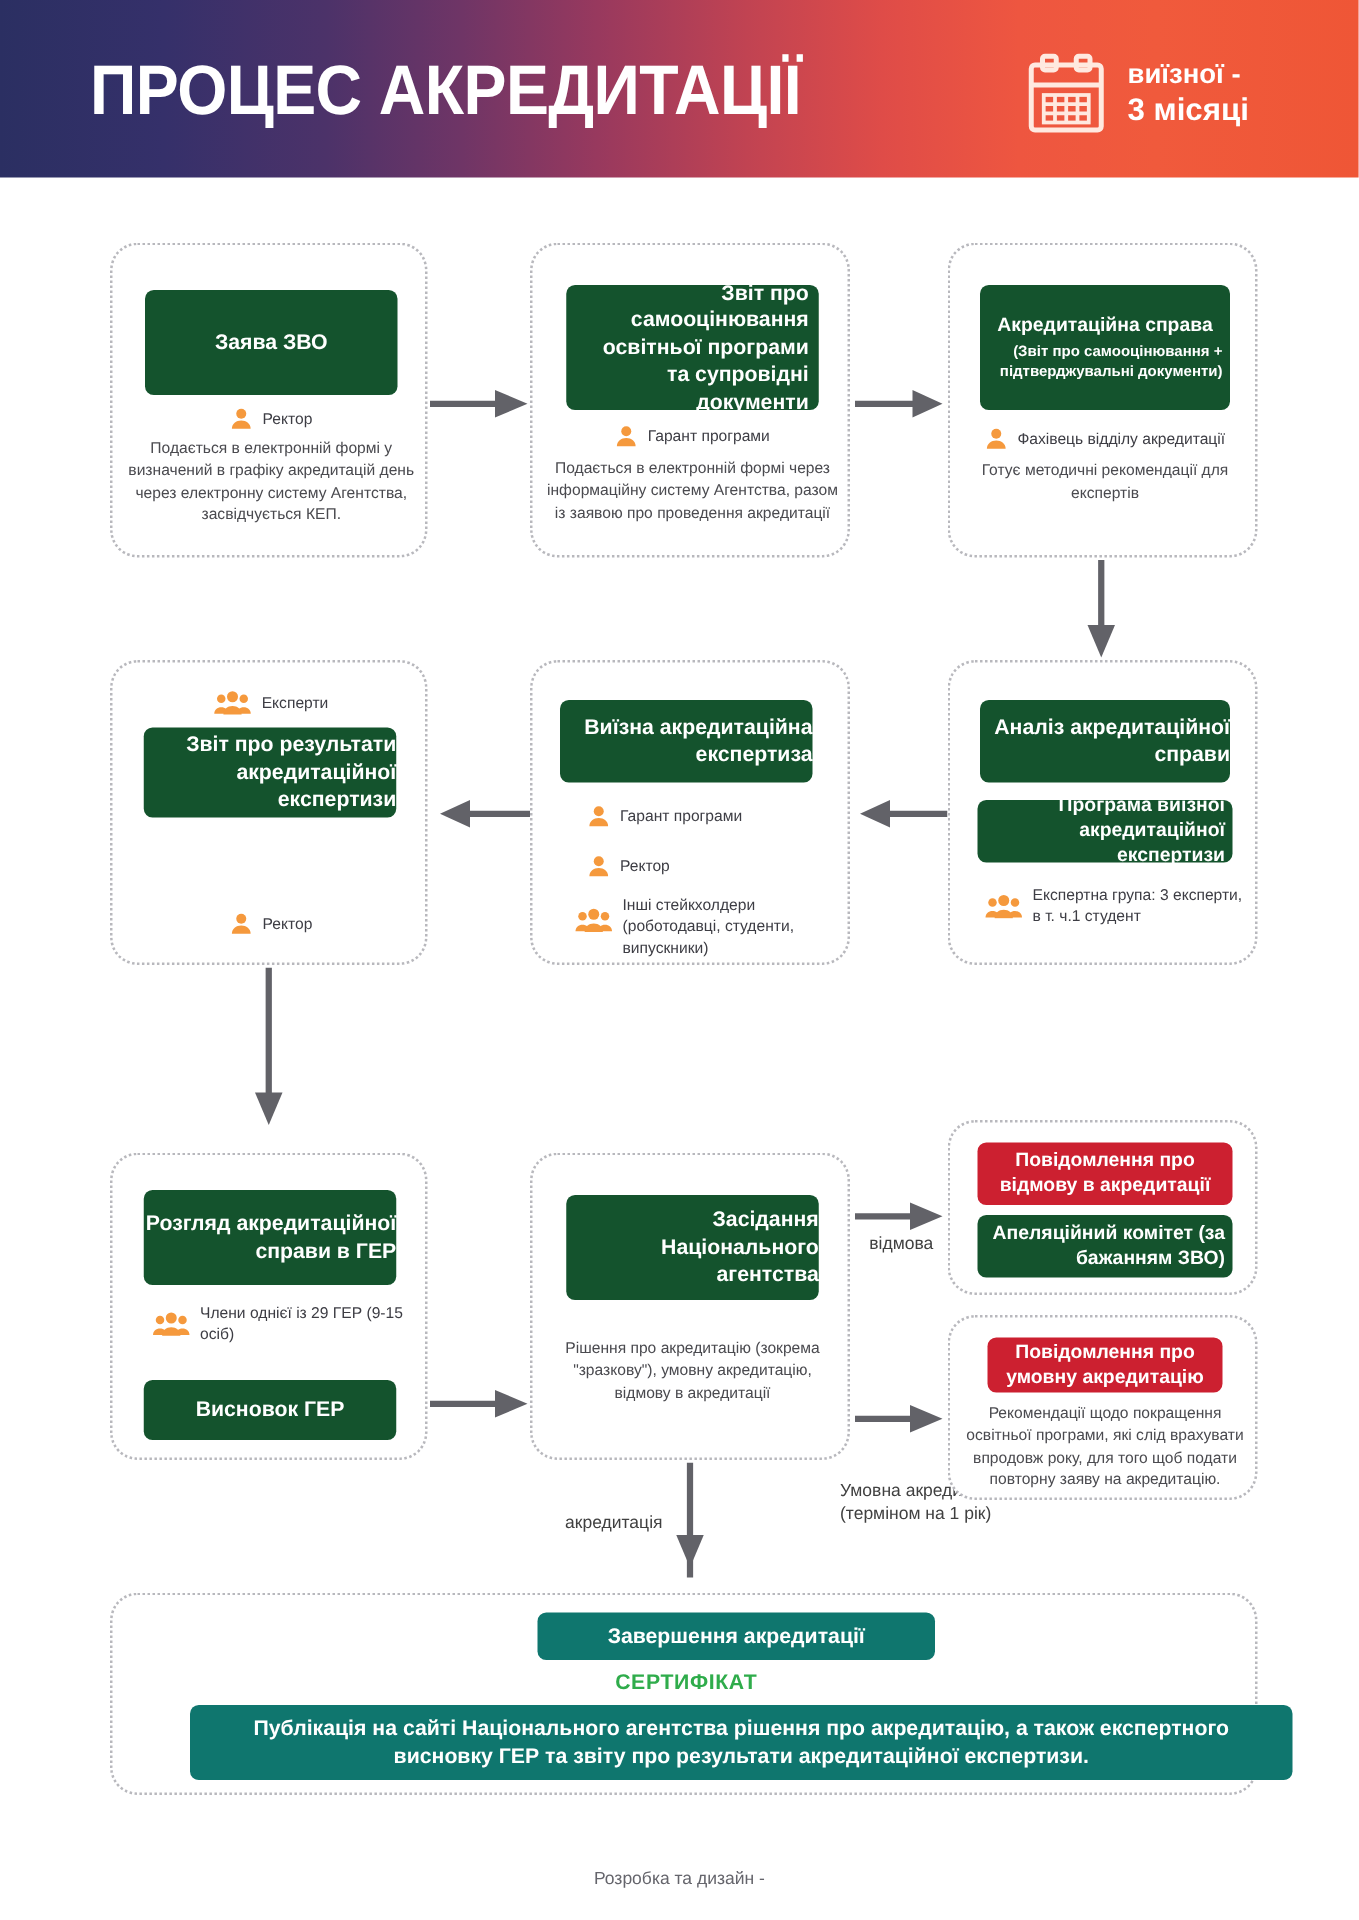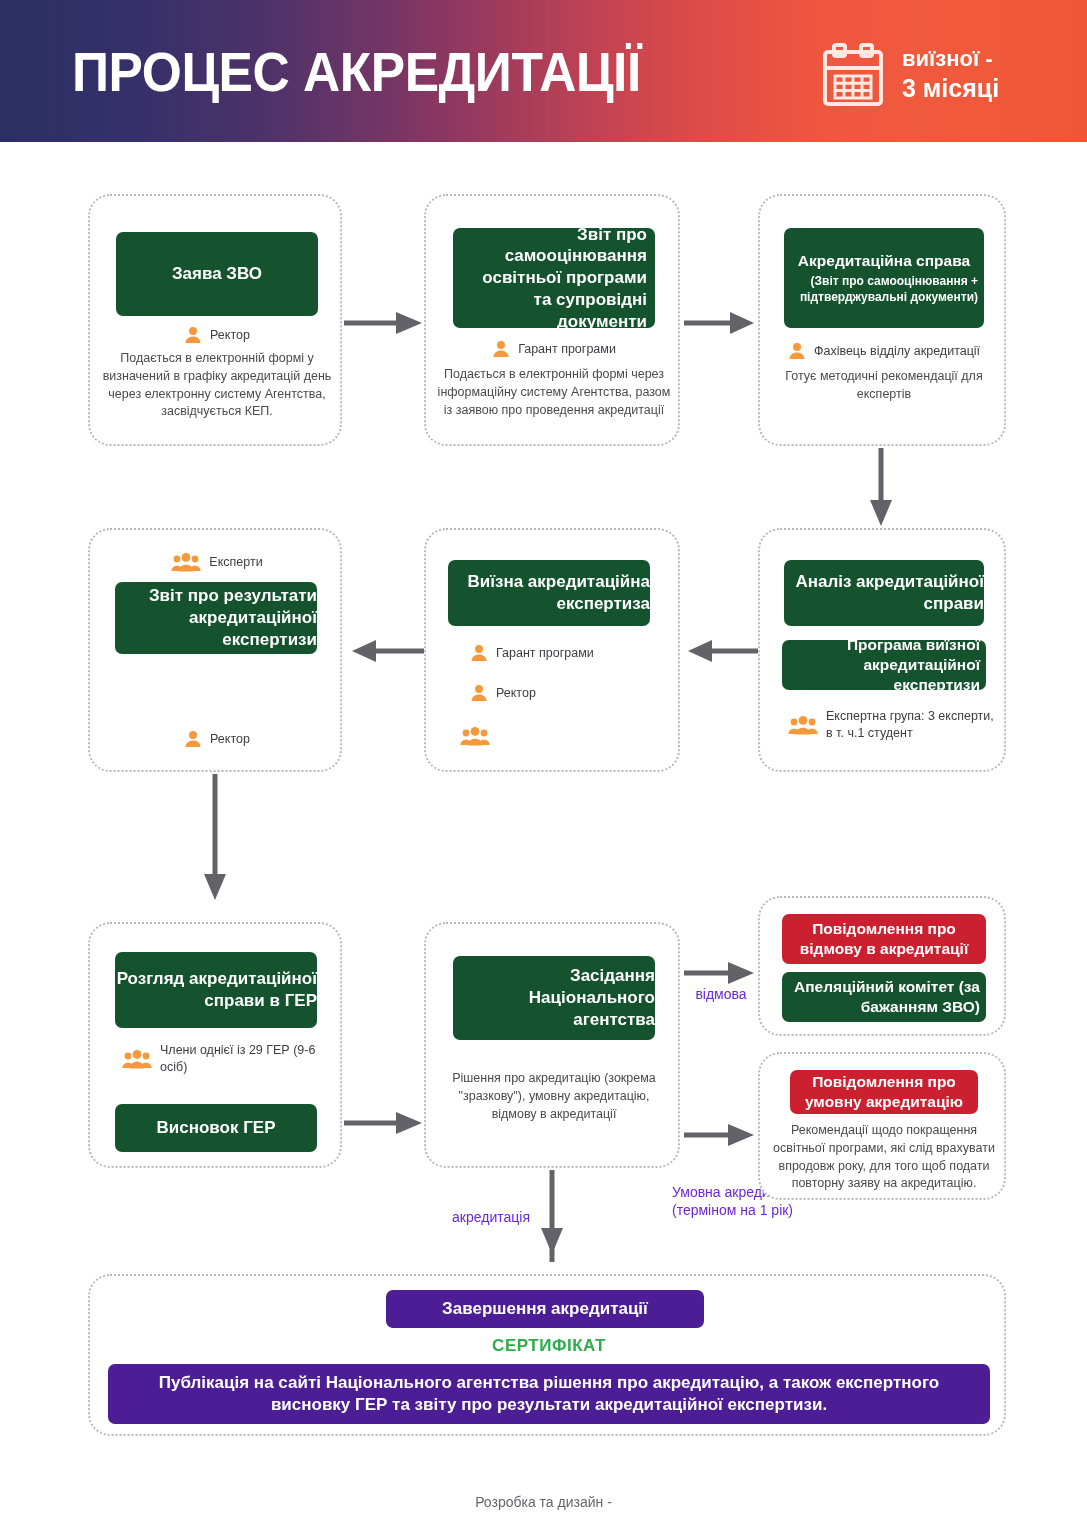--- a/index.html
+++ b/index.html
@@ -48,21 +48,21 @@
   }
   .navy, .red, .green {
     border-radius: 7px;
     color: #ffffff;
     text-align: center;
     display: flex; flex-direction: column;
     align-items: center; justify-content: center;
   }
   .navy { background: #14532d; text-align: right; }
   .red  { background: #cc2030; }
-  .green{ background: #4c1d95; }
+  .green{ background: #0f766e; margin-left: 44px; }
 
   .ttl { font-size: 17px; font-weight: bold; line-height: 1.28; }
   .ttl-sm { font-size: 15.5px; font-weight: bold; line-height: 1.3; }
   .sub-in-box { font-size: 12px; font-weight: bold; line-height: 1.3; margin-top: 3px; }
 
   .body-txt {
     position: absolute; text-align: center;
     font-size: 12.5px; color: #4a4a4f; line-height: 1.42;
   }
   .role-row {
@@ -70,21 +70,21 @@
     font-size: 12.5px; color: #3d3d44; line-height: 1.34;
   }
   .role-row.ctr { justify-content: center; }
   .role-txt { text-align: left; }
 
   .ic { flex: 0 0 auto; }
 
   
   .arrow { position: absolute; }
   .alabel {
-    position: absolute; font-size: 14px; color: #6d28d9; line-height: 1.32;
+    position: absolute; font-size: 14px; color: #404040; line-height: 1.32;
   }
 
   .footer {
     position: absolute; left: 0; top: 1494px; width: 1087px;
     text-align: center; font-size: 14px; color: #65656c;
   }
 </style>
 </head>
 <body>
 
@@ -217,20 +217,21 @@
     </div>
     <div class="role-row" style="left:34px; top:186px; width:212px; align-items:flex-start;">
       <svg class="ic" width="30" height="20" viewBox="0 0 30 20" style="margin-top:10px">
         <circle cx="6" cy="7" r="3.4" fill="#f5993d"></circle>
           <path d="M0.4 19c0-3.3 2.5-5.3 5.6-5.3s5.6 2 5.6 5.3z" fill="#f5993d"></path>
         <circle cx="24" cy="7" r="3.4" fill="#f5993d"></circle>
           <path d="M18.4 19c0-3.3 2.5-5.3 5.6-5.3s5.6 2 5.6 5.3z" fill="#f5993d"></path>
         <circle cx="15" cy="5.4" r="4.4" fill="#f5993d"></circle>
           <path d="M7.7 19.6c0-4.2 3.3-6.8 7.3-6.8s7.3 2.6 7.3 6.8z" fill="#f5993d"></path>
       </svg>
+      <span class="role-txt">Інші стейкхолдери (роботодавці, студенти, випускники)</span>
     </div>
   </div>
 
   <svg class="arrow" style="left:352px; top:638px; width:72px; height:26px;" viewBox="0 0 72 26">
     <line x1="12" y1="13" x2="72" y2="13" stroke="#626268" stroke-width="5"></line>
     <polygon points="24,2 0,13 24,24" fill="#626268"></polygon>
   </svg>
 
   <div class="dbox" style="left:88px; top:528px; width:254px; height:244px;">
     <div class="role-row ctr" style="left:0; top:22px; width:254px;">
@@ -267,21 +268,21 @@
     </div>
     <div class="role-row" style="left:32px; top:118px; width:206px;">
       <svg class="ic" width="30" height="20" viewBox="0 0 30 20">
         <circle cx="6" cy="7" r="3.4" fill="#f5993d"></circle>
           <path d="M0.4 19c0-3.3 2.5-5.3 5.6-5.3s5.6 2 5.6 5.3z" fill="#f5993d"></path>
         <circle cx="24" cy="7" r="3.4" fill="#f5993d"></circle>
           <path d="M18.4 19c0-3.3 2.5-5.3 5.6-5.3s5.6 2 5.6 5.3z" fill="#f5993d"></path>
         <circle cx="15" cy="5.4" r="4.4" fill="#f5993d"></circle>
           <path d="M7.7 19.6c0-4.2 3.3-6.8 7.3-6.8s7.3 2.6 7.3 6.8z" fill="#f5993d"></path>
       </svg>
-      <span class="role-txt">Члени однієї із 29 ГЕР (9-6 осіб)</span>
+      <span class="role-txt">Члени однієї із 29 ГЕР (9-15 осіб)</span>
     </div>
     <div class="navy" style="position:absolute; left:25px; top:180px; width:202px; height:48px;">
       <div class="ttl">Висновок ГЕР</div>
     </div>
   </div>
 
   <svg class="arrow" style="left:344px; top:1110px; width:80px; height:26px;" viewBox="0 0 80 26">
     <line x1="0" y1="13" x2="58" y2="13" stroke="#626268" stroke-width="5"></line>
     <polygon points="52,2 78,13 52,24" fill="#626268"></polygon>
   </svg>

